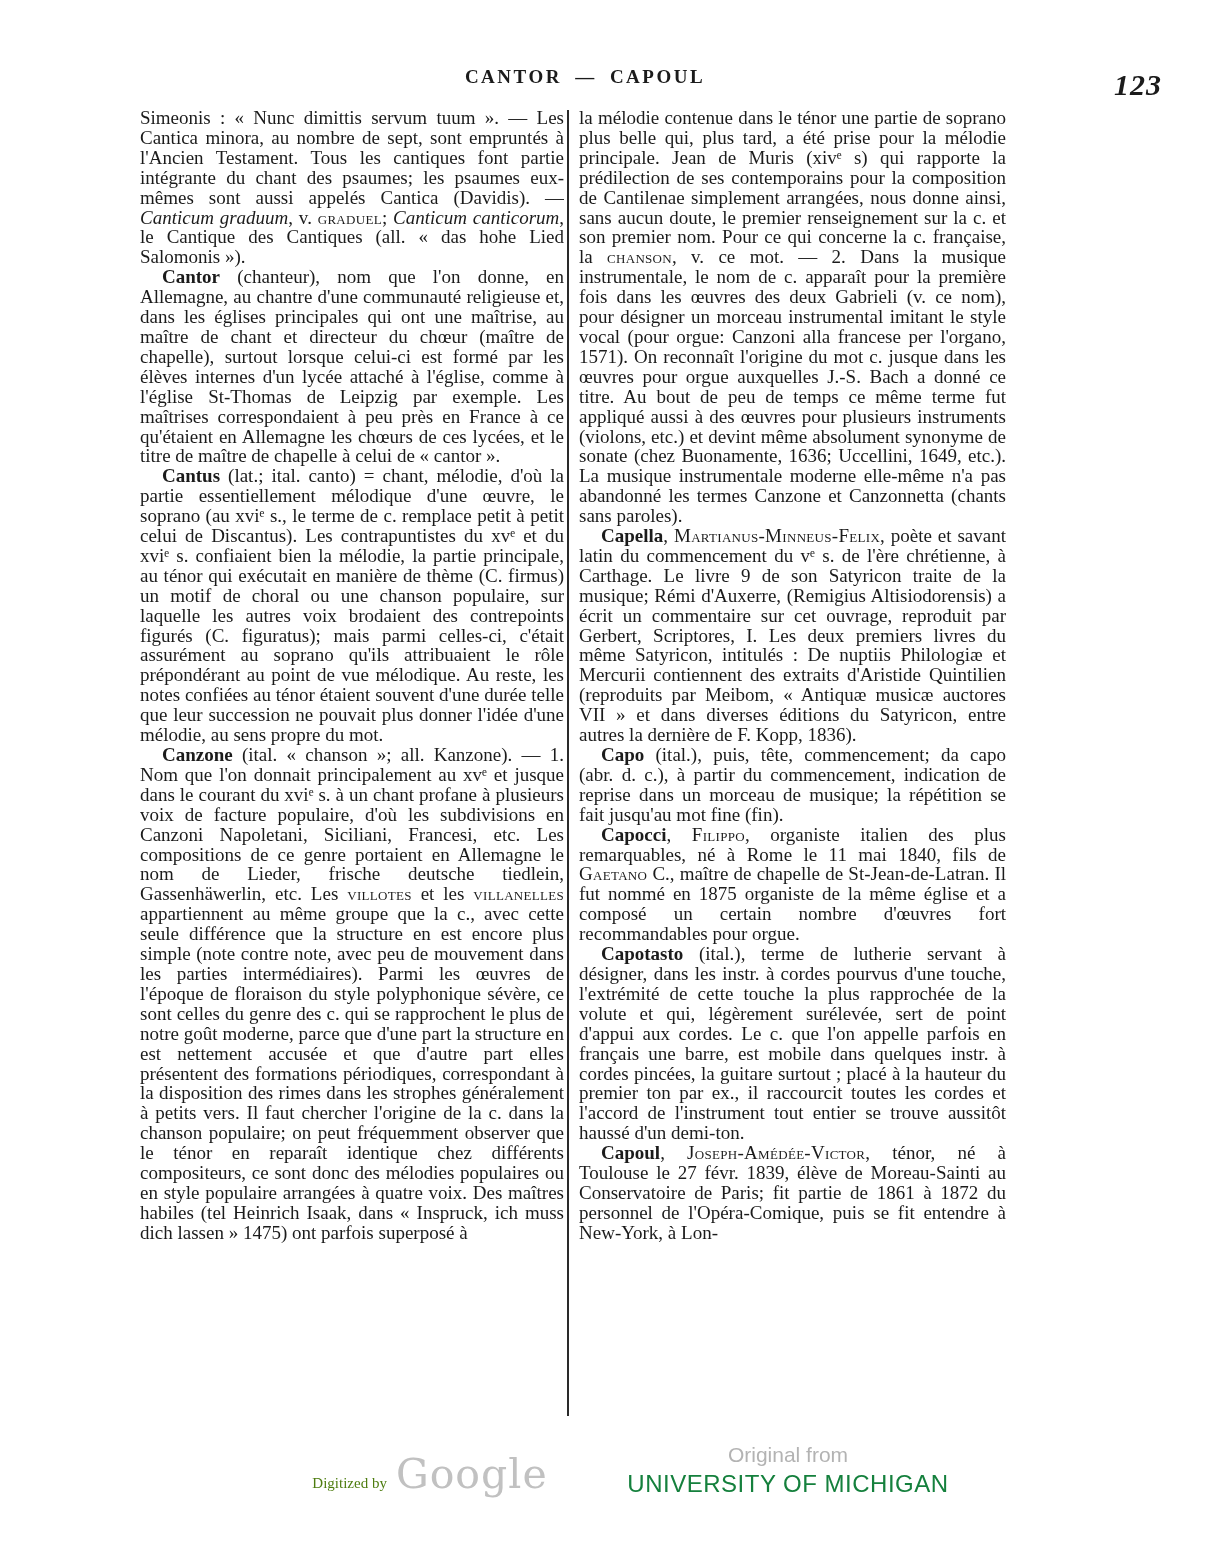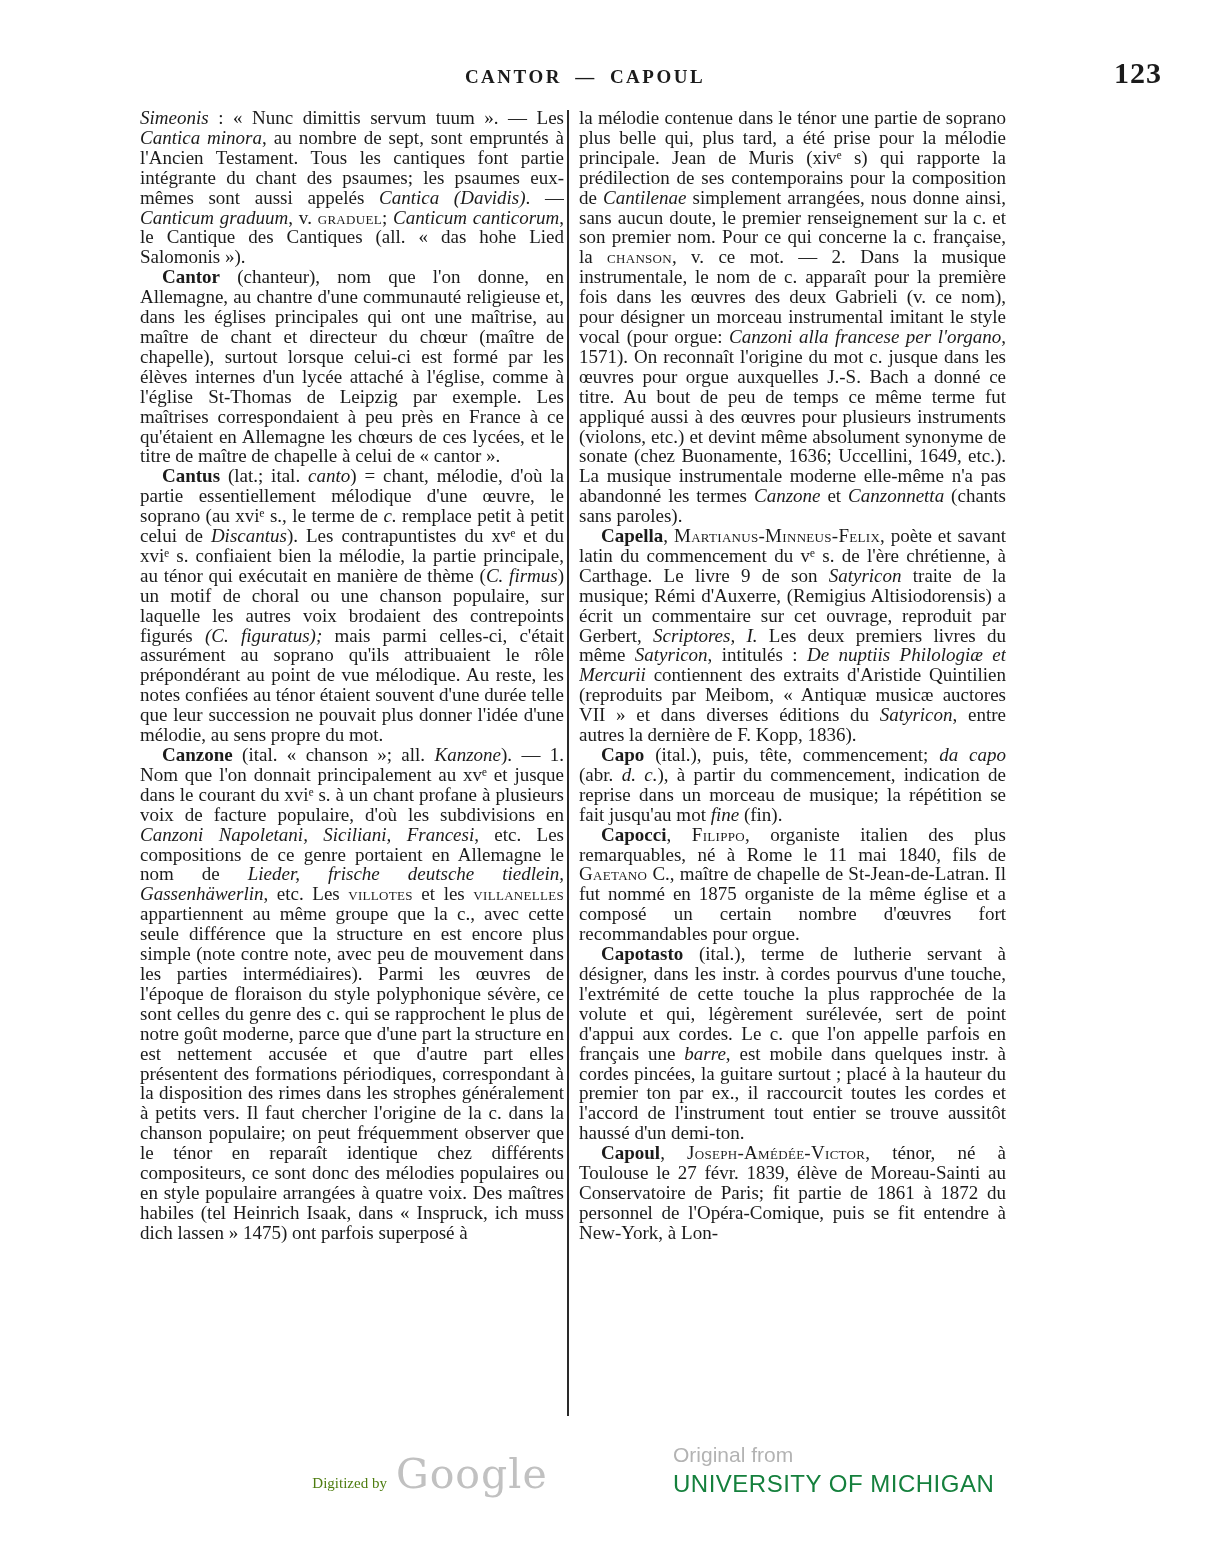--- a/index.html
+++ b/index.html
@@ -6,53 +6,53 @@
   .page{
     position:relative;width:1207px;height:1562px;background:#ffffff;
     font-family:"Liberation Serif","DejaVu Serif",serif;color:#1b1b1b;
     overflow:hidden;
   }
   .head-title{
     position:absolute;left:152px;top:66px;width:866px;text-align:center;
     font-size:19px;font-weight:700;letter-spacing:2.5px;word-spacing:6px;
   }
   .page-num{
-    position:absolute;left:1114px;top:56px;width:70px;
-    font-size:30px;font-weight:700;letter-spacing:1px;
+    position:absolute;left:1114px;top:68px;width:70px;
+    font-size:30px;font-weight:700;letter-spacing:1px;font-style:italic;
   }
   .col{
     position:absolute;top:108px;height:1312px;overflow:hidden;
     font-size:19px;line-height:19.9px;text-align:justify;
     hyphens:auto;-webkit-hyphens:auto;
   }
   .col-left{left:140px;width:424px;}
   .col-right{left:579px;width:427px;}
   .divider{
     position:absolute;left:567px;top:110px;width:2px;height:1306px;
     background:#2a2a2a;
   }
   .para{margin:0;padding:0;}
   .para.indent{text-indent:22px;}
   .w-b{font-weight:700;}
-  .w-i{font-style:italic;}
+  .w-i{}
   .w-bi{font-weight:400;font-style:italic;}
   .w-sc{font-variant:small-caps;letter-spacing:0.3px;}
   .digitized{
     position:absolute;left:260px;top:1450px;width:340px;text-align:center;
     white-space:nowrap;
   }
   .dig-text{
     font-family:Liberation Serif, serif;font-size:15px;color:#4d7c0f;
   }
   .google{
     font-family:"DejaVu Serif",serif;font-size:41px;color:#c1c1c1;
     margin-left:9px;letter-spacing:1px;
   }
   .original{
-    position:absolute;left:673px;top:1443px;width:340px;
+    position:absolute;left:618px;top:1443px;width:340px;text-align:center;
     font-family:"Liberation Sans",sans-serif;
   }
   .orig-line1{font-size:21px;color:#b3b3b3;}
   .orig-line2{font-size:24px;color:#15803d;letter-spacing:0.5px;margin-top:3px;}
 </style>
 </head>
 <body>
 
 <div class="page">
   <div class="head-title">CANTOR — CAPOUL</div>

